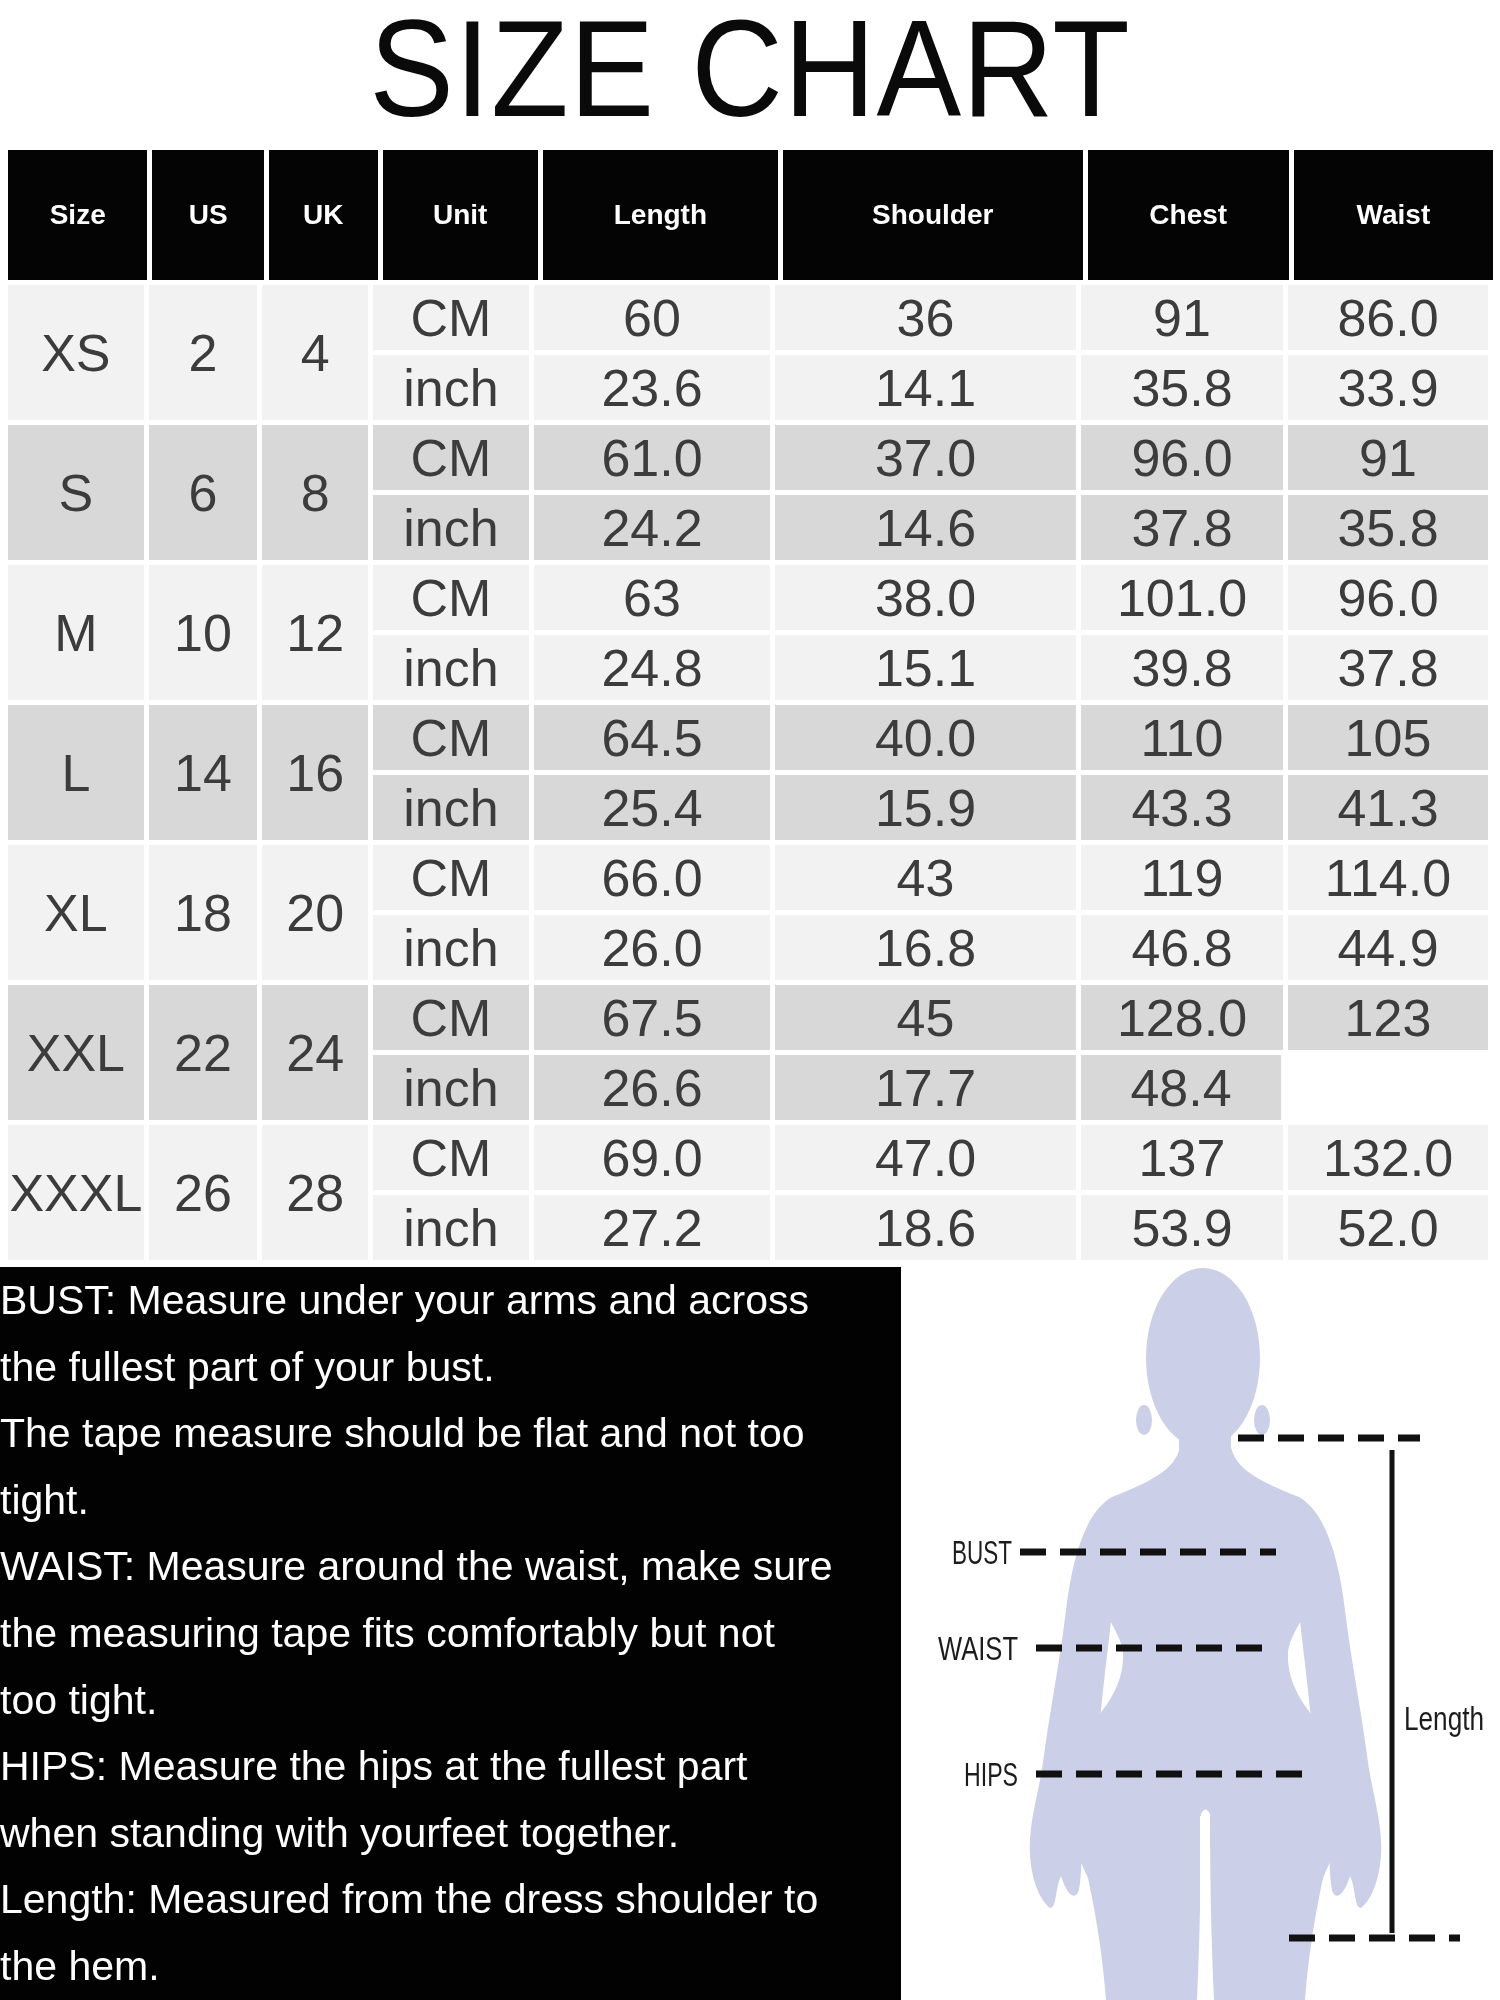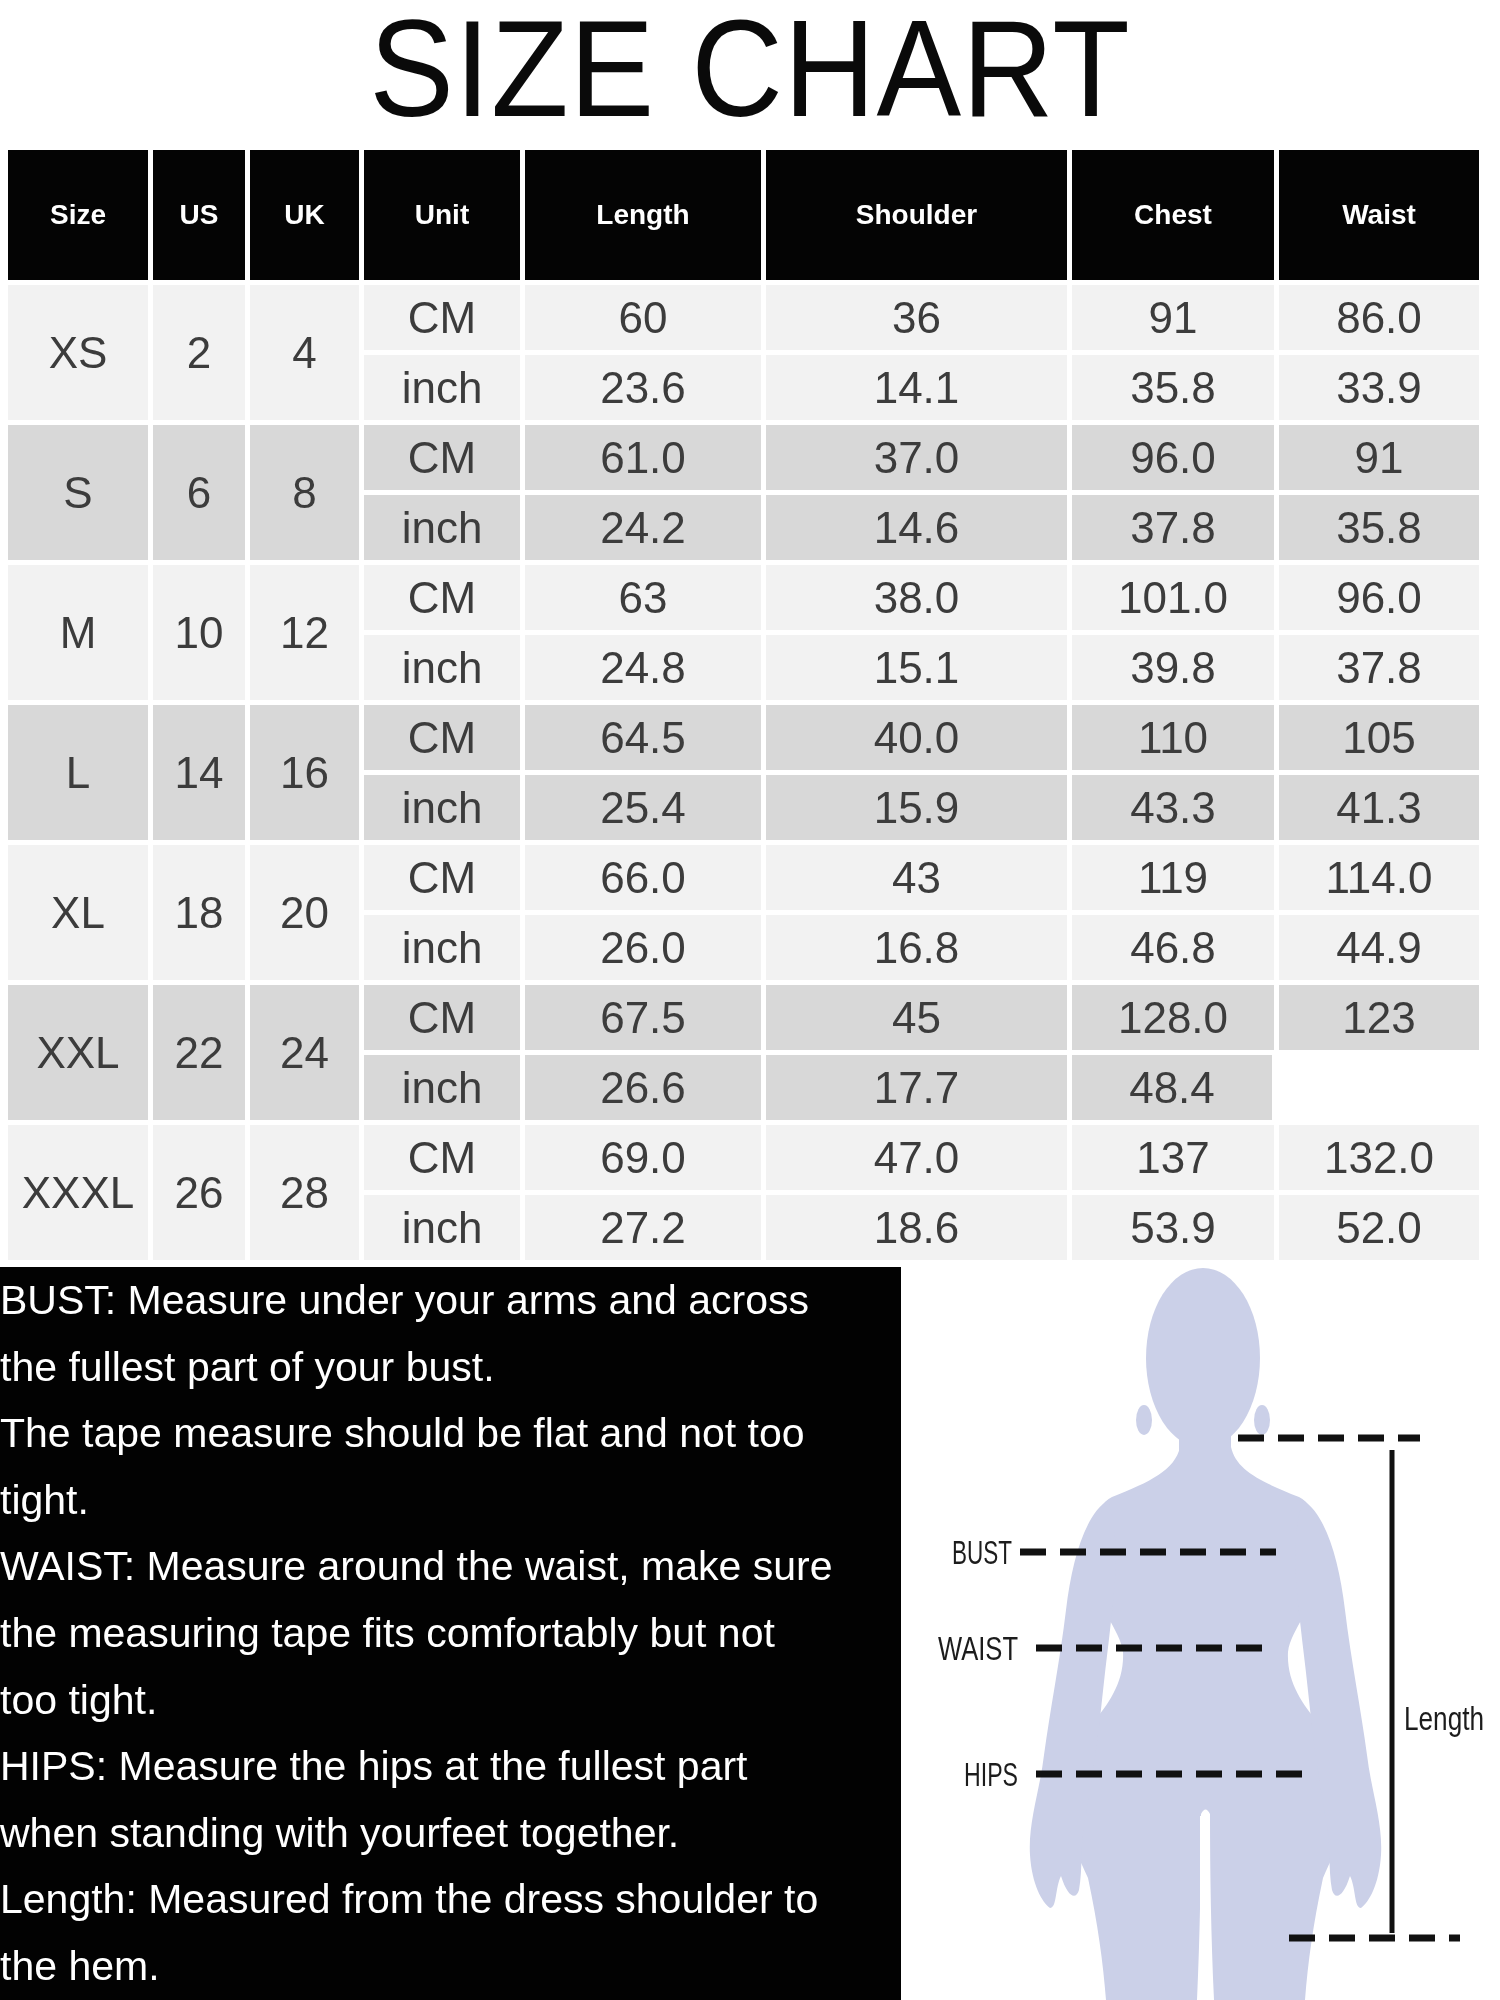--- a/index.html
+++ b/index.html
@@ -10,23 +10,23 @@
   .title{position:absolute;top:0;left:0;width:1500px;height:136px;
          display:flex;align-items:center;justify-content:center;
          font-size:138px;font-weight:500;color:#0a0a0a;
          transform:scaleX(0.92);letter-spacing:1px;white-space:nowrap;}
 
   
   .sizetable{position:absolute;left:8px;top:150px;width:1485px;}
   .thead{display:flex;height:130px;margin-bottom:5px;}
   .hcell{background:#040404;color:#ffffff;font-weight:700;font-size:28px;
          display:flex;align-items:center;justify-content:center;margin-right:5px;}
-  .c1{width:140px}.c2{width:92px}.c3{width:109px}.c4{width:156px}
+  .c1{width:140px}.c2{width:112px}.c3{width:109px}.c4{width:156px}
   .c5{width:236px}.c6{width:301px}.c7{width:202px}.c8{width:200px;margin-right:0}
-  .group{display:flex;height:135px;margin-bottom:5px;font-size:44px;color:#3c3c3c;}
+  .group{display:flex;height:135px;margin-bottom:5px;font-size:52px;color:#3c3c3c;}
   .cell{display:flex;align-items:center;justify-content:center;margin-right:5px;}
   .g-light .cell{background:#f2f2f2;}
   .g-dark .cell{background:#d8d8d8;}
   .sub{display:flex;flex-direction:column;flex:1;}
   .subrow{display:flex;flex:1;}
   .subrow + .subrow{margin-top:5px;}
 
   
   .notes{position:absolute;left:0;top:1267px;width:901px;height:733px;
          background:#020202;color:#ffffff;overflow:hidden;

